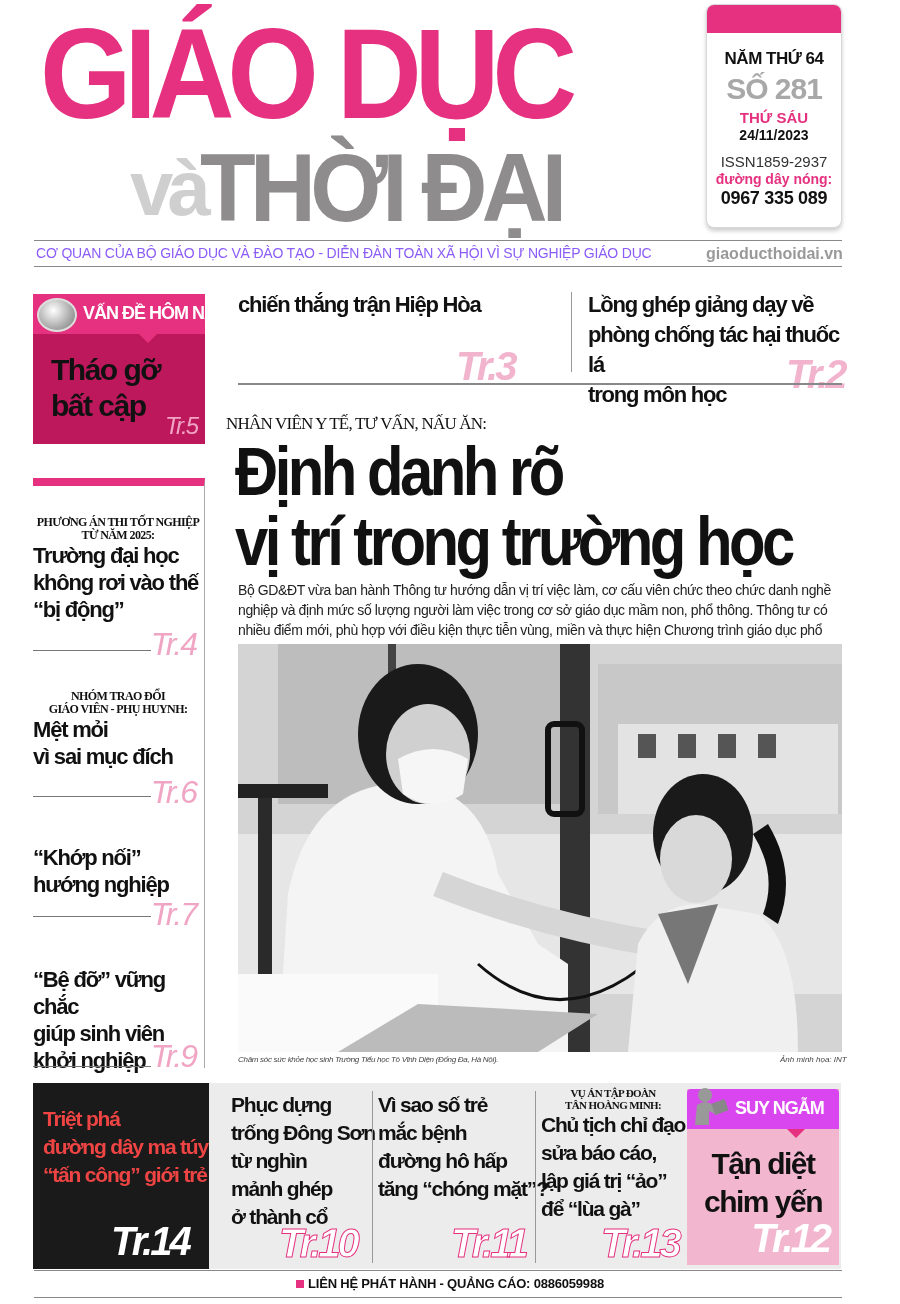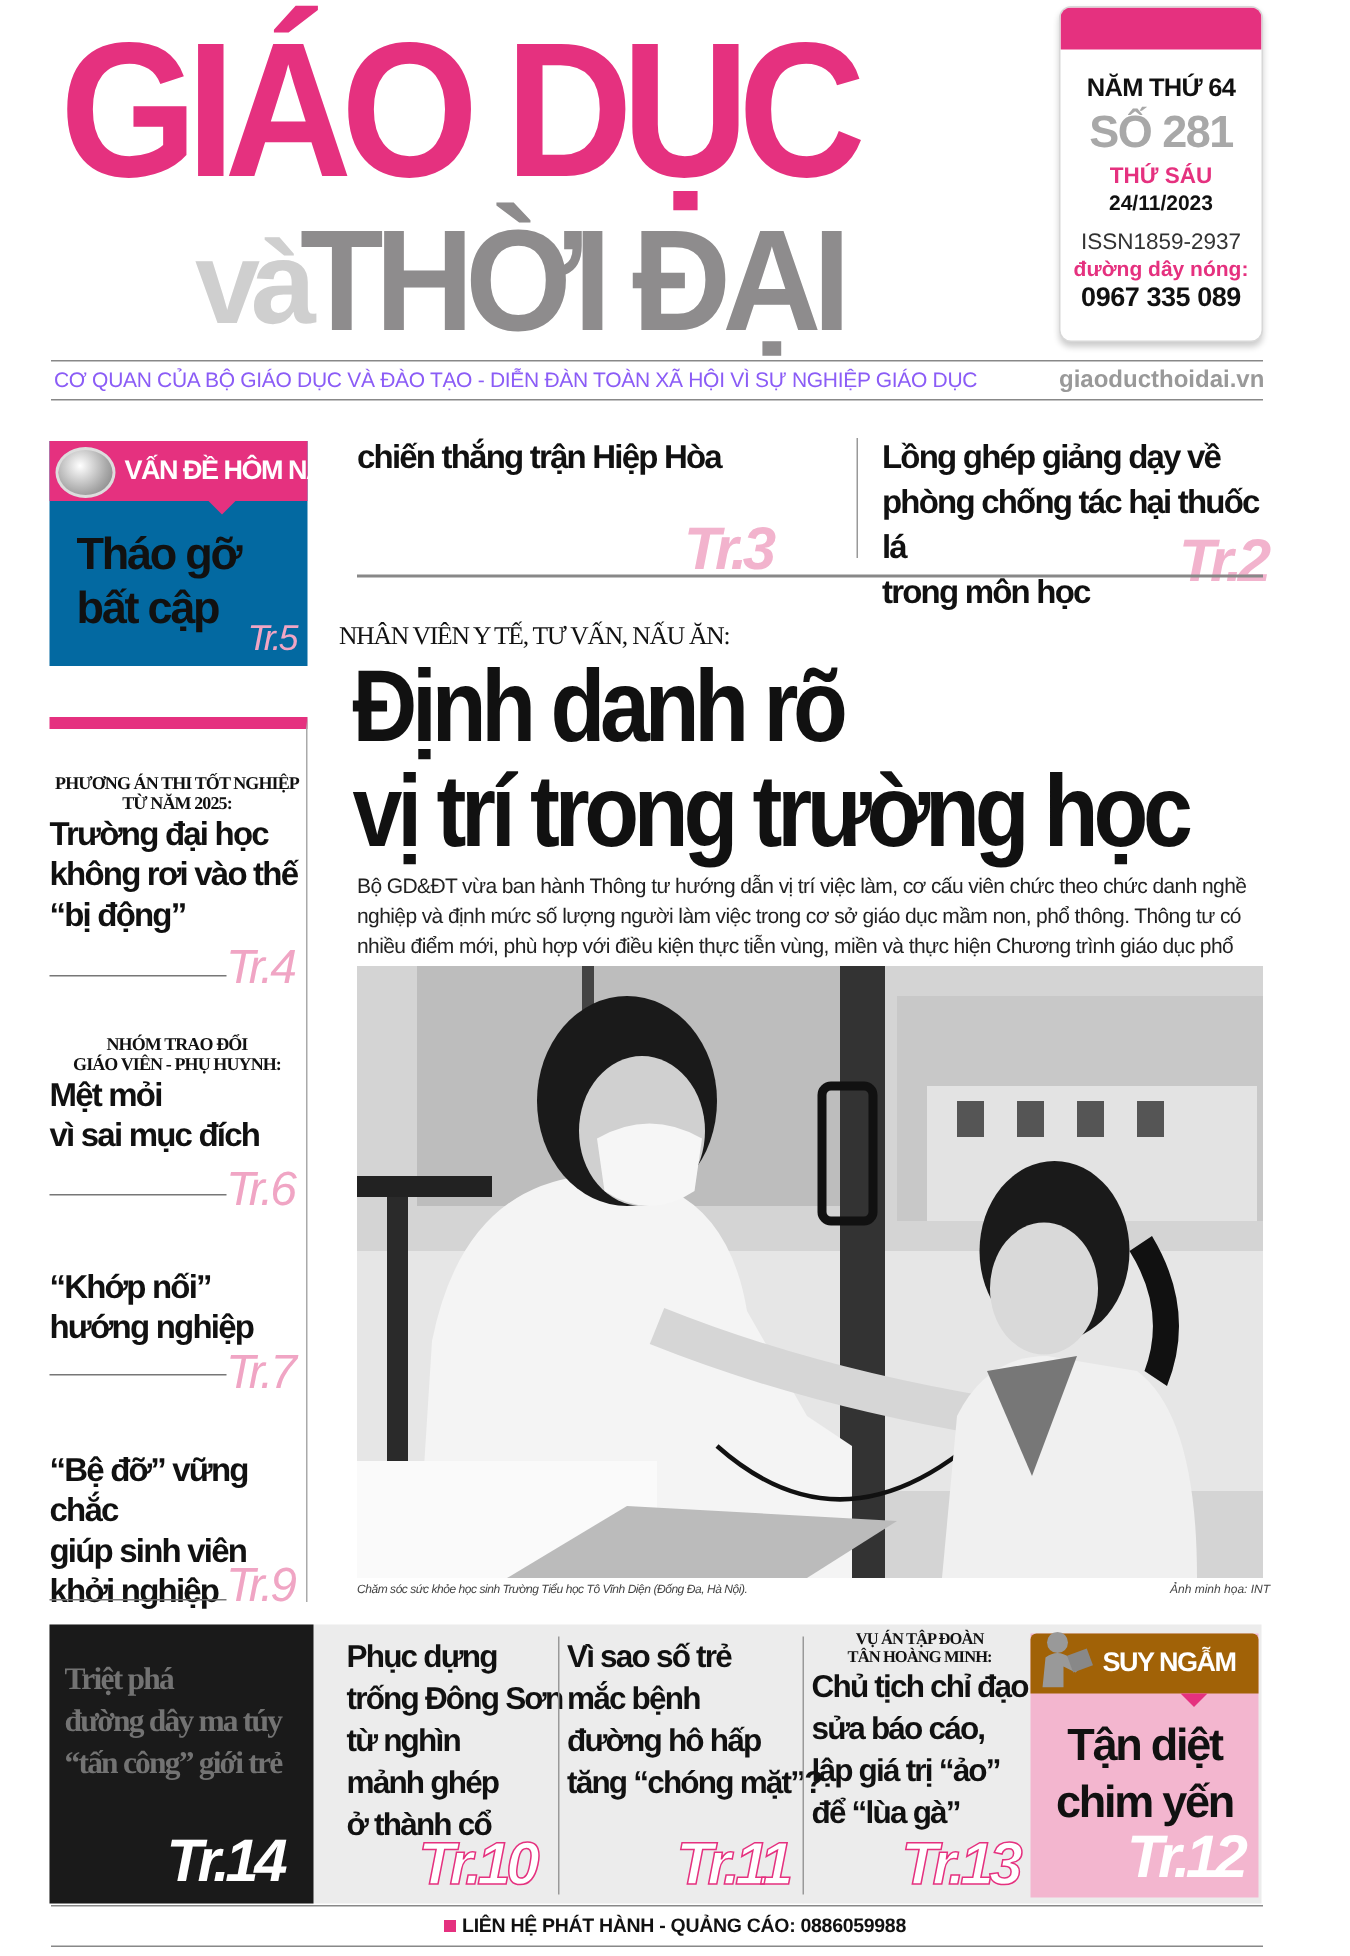--- a/index.html
+++ b/index.html
@@ -19,21 +19,21 @@
   .info-box .date { font-weight: bold; font-size: 14px; margin-top: 1px; }
   .info-box .issn { font-size: 15px; margin-top: 10px; color: #333; }
   .info-box .hot { font-weight: bold; font-size: 14px; color: #e5317f; margin-top: 1px; }
   .info-box .phone { font-weight: bold; font-size: 18px; margin-top: 1px; letter-spacing: -0.3px; }
 
   .rule { background: #888; height: 2px; }
   .tagline { left: 36px; top: 245px; font-size: 14px; color: #8b5cf6; letter-spacing: -0.2px; white-space: nowrap; }
   .site { left: 706px; top: 245px; font-size: 16px; color: #999; font-weight: bold; }
 
   
-  .vdhn { left: 33px; top: 294px; width: 172px; height: 150px; background: #0369a1; }
+  .vdhn { left: 33px; top: 294px; width: 172px; height: 150px; background: #be185d; }
   .vdhn .head { height: 40px; background: #e5317f; position: relative; }
   .vdhn .head .globe { position: absolute; left: 4px; top: 4px; width: 40px; height: 34px; border-radius: 50%; background: radial-gradient(circle at 40% 35%, #fff, #aaa 60%, #777); border: 2px solid #ddd; }
   .vdhn .head .lbl { position: absolute; left: 50px; top: 9px; color: #fff; font-weight: bold; font-size: 18px; letter-spacing: -1px; white-space: nowrap; }
   .vdhn .head .notch { position: absolute; left: 106px; bottom: -9px; width: 0; height: 0; border-left: 9px solid transparent; border-right: 9px solid transparent; border-top: 9px solid #e5317f; }
   .vdhn .title { position: absolute; left: 18px; top: 58px; font-weight: bold; font-size: 30px; line-height: 36px; letter-spacing: -1.5px; }
   .vdhn .page { position: absolute; right: 8px; bottom: 4px; font-size: 24px; color: #f0a5c4; font-style: italic; letter-spacing: -2px; }
 
   .left-col { left: 33px; top: 478px; width: 172px; height: 590px; border-top: 8px solid #e5317f; border-right: 1px solid #aaa; }
   .lstory { position: absolute; left: 0; width: 170px; }
   .kicker { font-family: "Liberation Serif", serif; font-weight: bold; font-size: 12px; line-height: 13px; letter-spacing: -0.6px; text-align: center; }
@@ -55,21 +55,21 @@
   .photo { left: 238px; top: 644px; width: 604px; height: 408px; background: linear-gradient(180deg,#d9d9d9 0%,#bfbfbf 40%,#eeeeee 60%,#cfcfcf 100%); overflow: hidden; }
   .caption { left: 238px; top: 1055px; font-size: 8px; font-style: italic; color: #444; letter-spacing: -0.3px; }
   .credit { left: 780px; top: 1055px; font-size: 8px; font-style: italic; color: #444; }
 
   
   .bottom { left: 33px; top: 1083px; width: 808px; height: 186px; background: #ececec; }
   .b-dark { position: absolute; left: 0; top: 0; width: 176px; height: 186px; background: #1a1a1a; color: #fff; }
   .bcell { position: absolute; top: 8px; font-weight: bold; font-size: 21px; line-height: 28px; letter-spacing: -1.2px; }
   .trout { position: absolute; font-weight: bold; font-style: italic; font-size: 40px; letter-spacing: -3px; color: #fff; -webkit-text-stroke: 1px #e5317f; }
   .b-suy { position: absolute; left: 654px; top: 6px; width: 152px; height: 176px; background: #f3b6cf; }
-  .b-suy .head { height: 40px; background: #a16207; position: relative; border-radius: 4px 4px 0 0; }
+  .b-suy .head { height: 40px; background: #d946ef; position: relative; border-radius: 4px 4px 0 0; }
   .b-suy .head .lbl { position: absolute; left: 48px; top: 9px; color: #fff; font-weight: bold; font-size: 18px; letter-spacing: -1px; }
   .b-suy .head .notch { position: absolute; left: 100px; bottom: -9px; border-left: 9px solid transparent; border-right: 9px solid transparent; border-top: 9px solid #e5317f; }
   .b-suy .reader { position: absolute; left: 4px; top: -4px; width: 40px; height: 40px; }
   .b-suy .title { position: absolute; left: 0; width: 152px; top: 56px; text-align: center; font-weight: bold; font-size: 30px; line-height: 38px; letter-spacing: -1.5px; }
   .b-suy .tr { position: absolute; right: 10px; bottom: 4px; color: #fff; font-weight: bold; font-style: italic; font-size: 40px; letter-spacing: -3px; }
 
   .footer { left: 0; top: 1276px; width: 900px; text-align: center; font-weight: bold; font-size: 13px; letter-spacing: -0.2px; }
   .footer .sq { display: inline-block; width: 8px; height: 8px; background: #e5317f; margin-right: 4px; }
 </style>
 </head>
@@ -197,21 +197,21 @@
     <path d="M420 270 L450 340 L480 260" fill="#777"></path>
     <rect x="0" y="330" width="200" height="78" fill="#fafafa"></rect>
     <path d="M100 408 L180 360 L360 370 L300 408 Z" fill="#bbb"></path>
   </svg>
 </div>
 <div class="abs caption">Chăm sóc sức khỏe học sinh Trường Tiểu học Tô Vĩnh Diện (Đống Đa, Hà Nội).</div>
 <div class="abs credit">Ảnh minh họa: INT</div>
 
 <div class="abs bottom">
   <div class="b-dark">
-    <div class="bcell" style="left:10px;top:22px;color:#737373;font-family:Liberation Serif, serif;">
+    <div class="bcell" style="left:10px;top:22px;color:#ef4444;">
       <div>Triệt phá</div>
       <div>đường dây ma túy</div>
       <div>“tấn công” giới trẻ</div>
     </div>
     <div class="trout" style="left:78px;top:136px;-webkit-text-stroke:0;">Tr.14</div>
   </div>
 
   <div class="bcell" style="left:198px;">
     <div>Phục dựng</div>
     <div>trống Đông Sơn</div>

